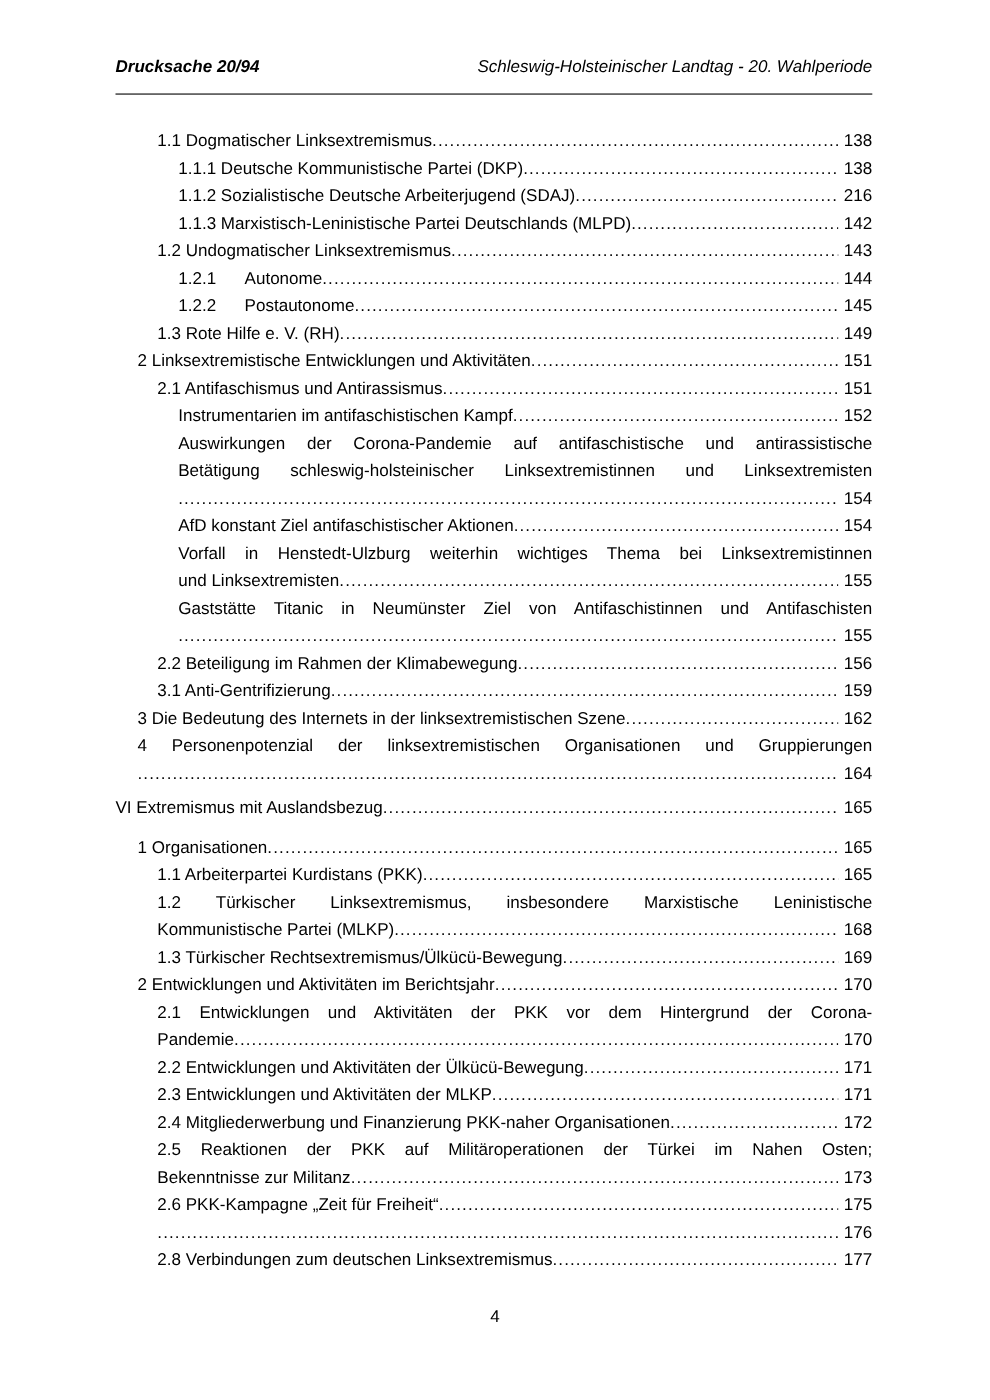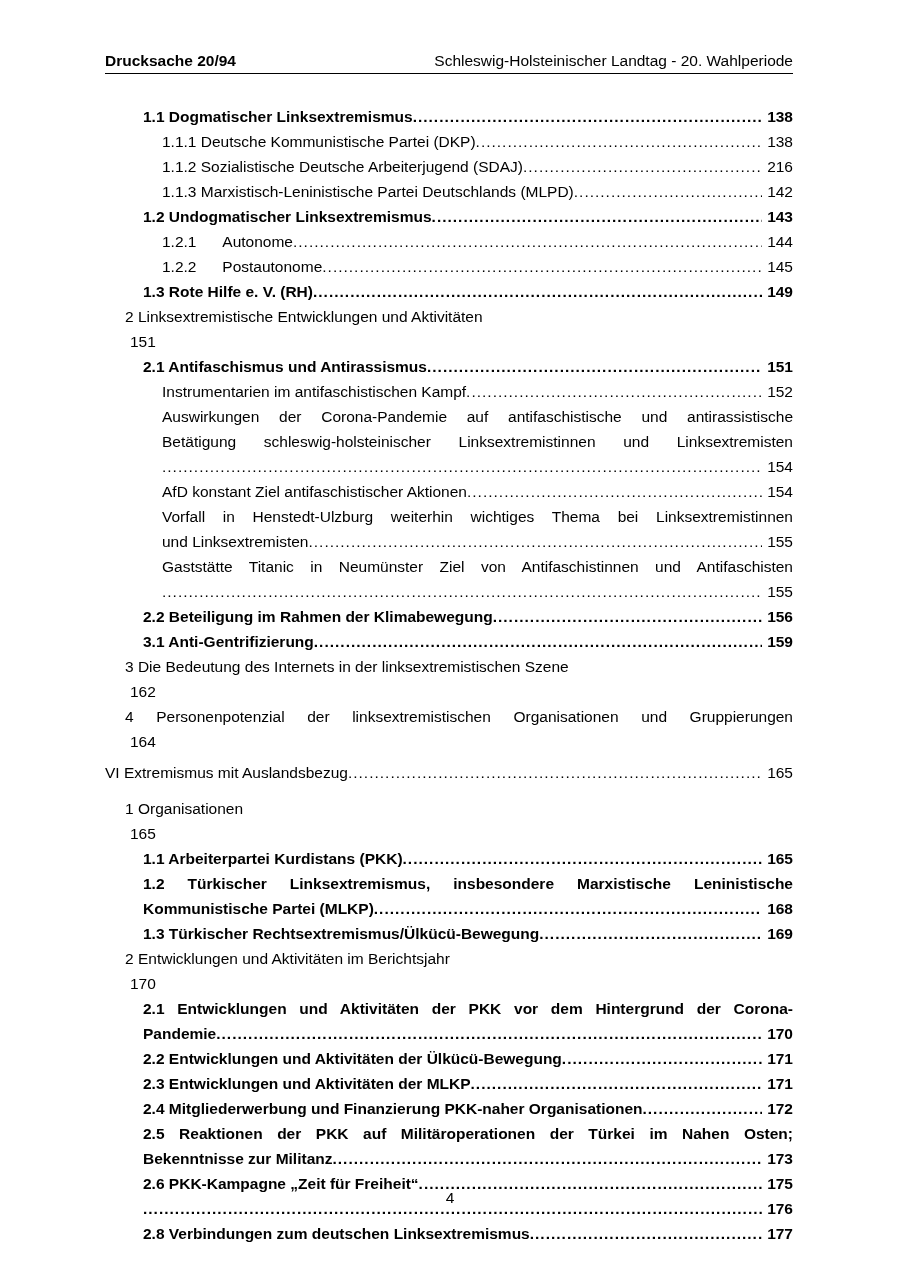--- a/index.html
+++ b/index.html
@@ -12,33 +12,34 @@
   }
   .page {
     position: absolute; inset: 0;
     background: #fff;
     padding: 52px 107px 0 105px;
   }
   .hdr {
     display: flex; justify-content: space-between; align-items: baseline;
     font-size: 15.5px;
     border-bottom: 1.5px solid #000;
-    padding-bottom: 3px;
+    padding-bottom: 15px;
+    font-style: italic;
   }
   .hdr-left { font-weight: bold; }
   .toc {
     margin-top: 30px;
     font-size: 15.5px;
     line-height: 25px;
   }
   .toc-line { display: flex; align-items: baseline; }
   .toc-line.justify { display: block; text-align: justify; text-align-last: justify; }
   .ind-0 { padding-left: 0; }
-  .ind-1 { padding-left: 20px; flex-direction: column; }
-  .ind-2 { padding-left: 38px; font-weight: bold; }
+  .ind-1 { padding-left: 20px; }
+  .ind-2 { padding-left: 38px; }
   .ind-3 { padding-left: 57px; align-items: center; }
   .txt { flex: 0 0 auto; white-space: nowrap; }
   .justify .txt { white-space: normal; }
   .leader {
     flex: 1 1 0;
     min-width: 0;
     overflow: hidden;
     white-space: nowrap;
     letter-spacing: 1px;
   }

